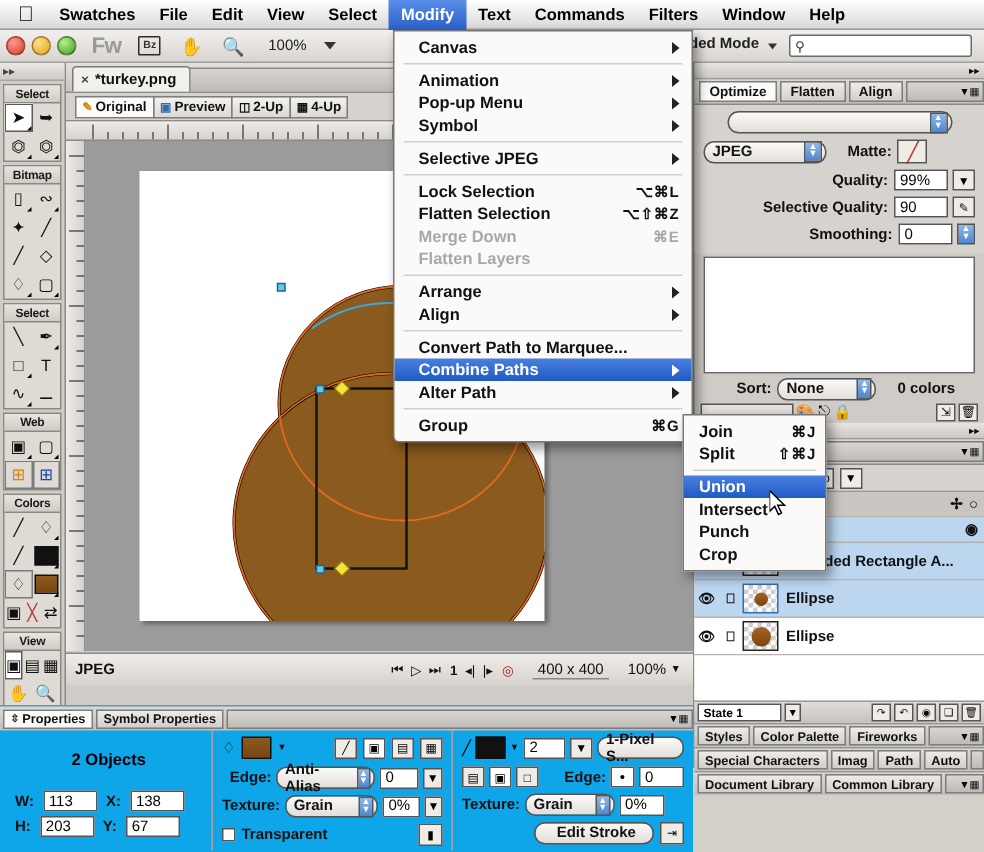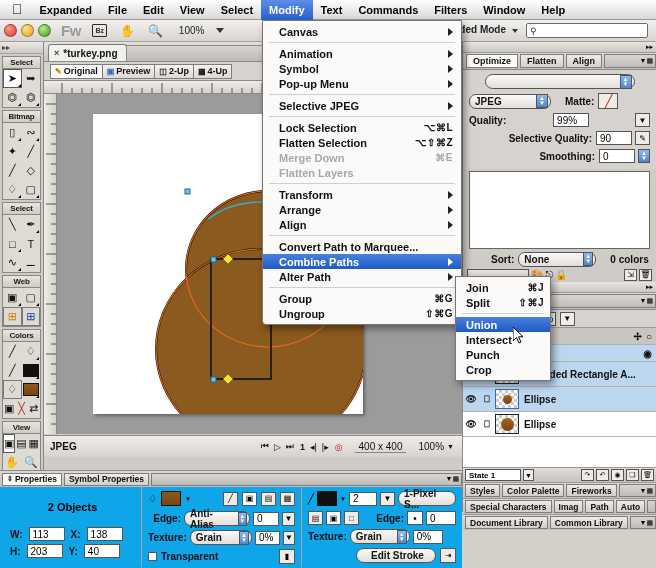--- a/index.html
+++ b/index.html
@@ -207,21 +207,21 @@
      border:1px solid #767676; box-shadow:3px 4px 7px rgba(0,0,0,.4);
      padding:3px 0; z-index:60; }
   #combineSub .mi { padding:0 6px 0 10px; }
   #cursor { left:513px; top:327px; z-index:70; width:12px; height:18px; }
 </style>
 </head>
 <body>
 
 <div class="abs" id="menubar">
   <div class="mb-item apple"></div>
-  <div class="mb-item">Expanded</div>
+  <div class="mb-item">Swatches</div>
   <div class="mb-item">File</div>
   <div class="mb-item">Edit</div>
   <div class="mb-item">View</div>
   <div class="mb-item">Select</div>
   <div class="mb-item active">Modify</div>
   <div class="mb-item">Text</div>
   <div class="mb-item">Commands</div>
   <div class="mb-item">Filters</div>
   <div class="mb-item">Window</div>
   <div class="mb-item">Help</div>
@@ -530,42 +530,42 @@
       </div>
     </div>
     <div class="row">
       <div class="popup" style="width:82px">
         <span>JPEG</span>
         <span class="stepper" style="margin-left:auto">▲<br>▼</span>
       </div>
       <span class="lbl" style="margin-left:14px">Matte:</span>
       <div class="sq-btn" style="margin-left:4px;width:20px;height:16px;color:#d03020;font-size:13px">╱</div>
     </div>
-    <div class="row" style="justify-content:space-between">
+    <div class="row" style="justify-content:flex-end">
       <span class="lbl">Quality:</span>
       <div class="fld" style="width:36px;margin-left:4px">99%</div>
       <div class="sq-btn" style="margin-left:3px">▼</div>
     </div>
     <div class="row" style="justify-content:flex-end">
       <span class="lbl">Selective Quality:</span>
       <div class="fld" style="width:36px;margin-left:4px">90</div>
       <div class="sq-btn" style="margin-left:3px">✎</div>
     </div>
     <div class="row" style="justify-content:flex-end;margin-bottom:2px">
       <span class="lbl">Smoothing:</span>
       <div class="fld" style="width:36px;margin-left:4px">0</div>
       <span class="stepper" style="margin-left:3px">▲<br>▼</span>
     </div>
   </div>
 
   <div id="palette"></div>
 
   <div id="palbar">
     <span class="lbl" style="margin-left:22px">Sort:</span>
-    <div class="popup" style="width:78px">
+    <div class="popup" style="width:66px">
       <span>None</span>
       <span class="stepper" style="margin-left:auto;width:10px">▲<br>▼</span>
     </div>
     <span class="lbl" style="margin-left:10px">0 colors</span>
   </div>
 
   <div id="palbar2">
     <div class="fld" style="width:62px;height:12px;background:linear-gradient(#e6e2dd,#cfcbc6)"></div>
     <span style="font-size:10px">🎨</span>
     <span style="font-size:10px">⎋</span>
@@ -674,21 +674,21 @@
       <div style="display:flex;gap:6px;align-items:center;margin-bottom:3px">
         <span class="lbl">W:</span>
         <div class="fld" style="width:36px">113</div>
         <span class="lbl">X:</span>
         <div class="fld" style="width:36px">138</div>
       </div>
       <div style="display:flex;gap:6px;align-items:center">
         <span class="lbl">H:</span>
         <div class="fld" style="width:36px">203</div>
         <span class="lbl">Y:</span>
-        <div class="fld" style="width:36px">40</div>
+        <div class="fld" style="width:36px">67</div>
       </div>
     </div>
 
     <div class="pcell" style="width:160px">
       <div style="display:flex;align-items:center;gap:4px;margin-bottom:5px">
         <span style="font-size:10px">♢</span>
         <span class="swatchbrn" style="width:20px;height:15px"></span>
         <span style="font-size:6px">▼</span>
         <span style="flex:1"></span>
         <span class="sq-btn">╱</span>
@@ -762,25 +762,25 @@
     <span>Canvas</span>
     <span class="arrow"></span>
     </div>
   <div class="msep"></div>
 
   <div class="mi">
     <span>Animation</span>
     <span class="arrow"></span>
     </div>
   <div class="mi">
+    <span>Pop-up Menu</span>
+    <span class="arrow"></span>
+    </div>
+  <div class="mi">
     <span>Symbol</span>
-    <span class="arrow"></span>
-    </div>
-  <div class="mi">
-    <span>Pop-up Menu</span>
     <span class="arrow"></span>
     </div>
   <div class="msep"></div>
 
   <div class="mi">
     <span>Selective JPEG</span>
     <span class="arrow"></span>
     </div>
   <div class="msep"></div>
 
@@ -795,24 +795,20 @@
   <div class="mi dim">
     <span>Merge Down</span>
     <span class="key">⌘E</span>
     </div>
   <div class="mi dim">
     <span>Flatten Layers</span>
     </div>
   <div class="msep"></div>
 
   <div class="mi">
-    <span>Transform</span>
-    <span class="arrow"></span>
-    </div>
-  <div class="mi">
     <span>Arrange</span>
     <span class="arrow"></span>
     </div>
   <div class="mi">
     <span>Align</span>
     <span class="arrow"></span>
     </div>
   <div class="msep"></div>
 
   <div class="mi">
@@ -825,24 +821,20 @@
   <div class="mi">
     <span>Alter Path</span>
     <span class="arrow"></span>
     </div>
   <div class="msep"></div>
 
   <div class="mi">
     <span>Group</span>
     <span class="key">⌘G</span>
     </div>
-  <div class="mi">
-    <span>Ungroup</span>
-    <span class="key">⇧⌘G</span>
-    </div>
 </div>
 
 <div class="abs" id="combineSub">
   <div class="mi">
     <span>Join</span>
     <span class="key">⌘J</span>
     </div>
   <div class="mi">
     <span>Split</span>
     <span class="key">⇧⌘J</span>

